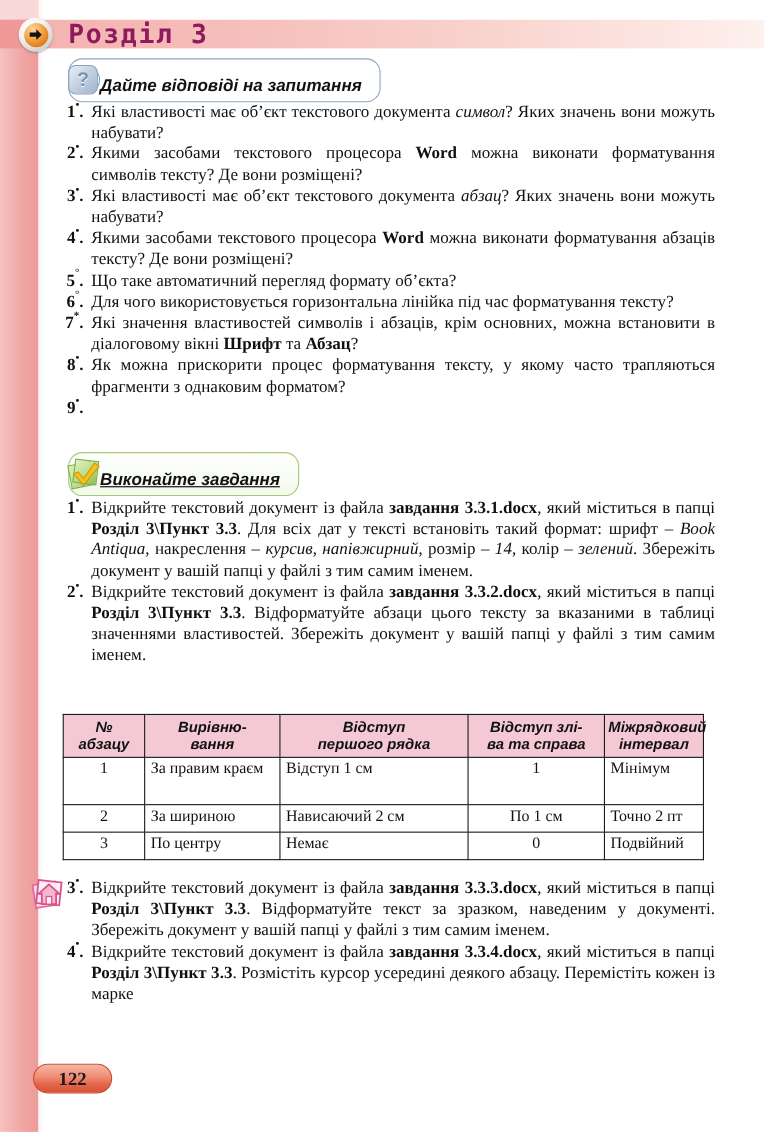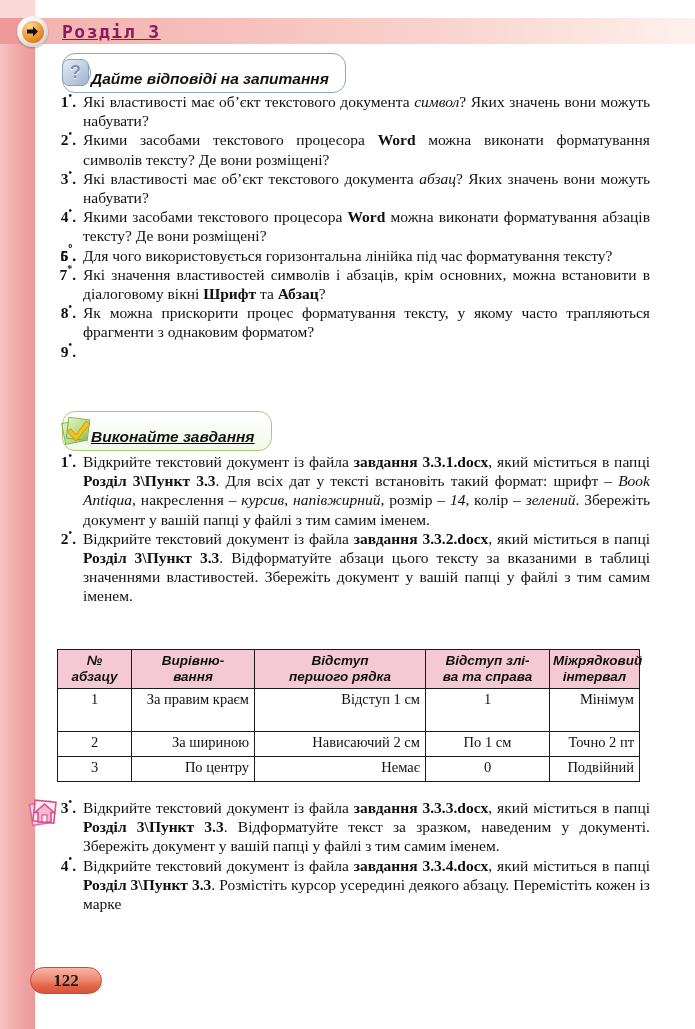--- a/index.html
+++ b/index.html
@@ -51,26 +51,25 @@
     top: 18px;
     width: 657px;
     height: 26px;
     background: linear-gradient(to right, #f4b3b0 0%, #f6bfbb 28%, #f9d2cd 60%, #fce5e1 85%, #fdf1ee 100%);
   }
   .chapter-title {
     position: absolute;
     left: 62px;
     top: 19px;
     font-family: "DejaVu Sans Mono", "Liberation Mono", monospace;
-    font-size: 18px;
+    font-size: 24px;
     font-weight: bold;
     letter-spacing: 1.5px;
     color: #8d1a5e;
     line-height: 25px;
-    text-decoration: underline;
   }
   .arrow-badge {
     position: absolute;
     left: 17px;
     top: 16px;
     width: 31px;
     height: 31px;
     border-radius: 50%;
     background: radial-gradient(circle at 34% 28%, #ffffff 0%, #f2f2f2 40%, #d6d6d6 72%, #b9b9b9 100%);
     box-shadow: 0 1px 2px rgba(0,0,0,.28);
@@ -236,21 +235,21 @@
     background: #f4c9d5;
     font-family: "Liberation Sans", sans-serif;
     font-weight: bold;
     font-style: italic;
     font-size: 13.5px;
     text-align: center;
     line-height: 16px;
     padding: 3px 3px;
   }
   table.fmt td.c { text-align: center; }
-  table.fmt td.l { text-align: right; font-family: Liberation Serif, serif; }
+  table.fmt td.l { text-align: left; font-family: Liberation Serif, serif; }
   .row1 td { height: 38px; }
   .rowN td { height: 20px; }
 
   
   .page-num {
     position: absolute;
     left: 30px;
     top: 967px;
     width: 72px;
     height: 27px;
@@ -296,21 +295,21 @@
       <div class="q-icon-outer">?</div>
     </div>
   </div>
 </div>
 
 <div class="qlist" id="questions-list" style="top:92px;">
     <div class="item"><span class="num">1<sup>•</sup>.</span><span>Які властивості має об’єкт текстового документа <i>символ</i>? Яких значень вони можуть набувати?</span></div>
     <div class="item"><span class="num">2<sup>•</sup>.</span><span>Якими засобами текстового процесора <b>Word</b> можна викона­ти форматування символів тексту? Де вони розміщені?</span></div>
     <div class="item"><span class="num">3<sup>•</sup>.</span><span>Які властивості має об’єкт текстового документа <i>абзац</i>? Яких значень вони можуть набувати?</span></div>
     <div class="item"><span class="num">4<sup>•</sup>.</span><span>Якими засобами текстового процесора <b>Word</b> можна викона­ти форматування абзаців тексту? Де вони розміщені?</span></div>
-    <div class="item"><span class="num">5<sup>°</sup>.</span></div>
+    <div class="item"><span class="num">5<sup>°</sup>.</span><span>Що таке автоматичний перегляд формату об’єкта?</span></div>
     <div class="item"><span class="num">6<sup>°</sup>.</span><span>Для чого використовується горизонтальна лінійка під час форматування тексту?</span></div>
     <div class="item"><span class="num">7<sup>*</sup>.</span><span>Які значення властивостей символів і абзаців, крім основ­них, можна встановити в діалоговому вікні <b>Шрифт</b> та <b>Абзац</b>?</span></div>
     <div class="item"><span class="num">8<sup>•</sup>.</span><span>Як можна прискорити процес форматування тексту, у якому часто трапляються фрагменти з однаковим форматом?</span></div>
     <div class="item"><span class="num">9<sup>•</sup>.</span></div>
   </div>
 
 <div class="section-head" style="left:62px; top:416px;">
   <div style="position:relative; height:29px; display:flex; align-items:center;text-decoration:underline;">
     <div class="pill pill-green">
       <span>Виконайте завдання</span>

